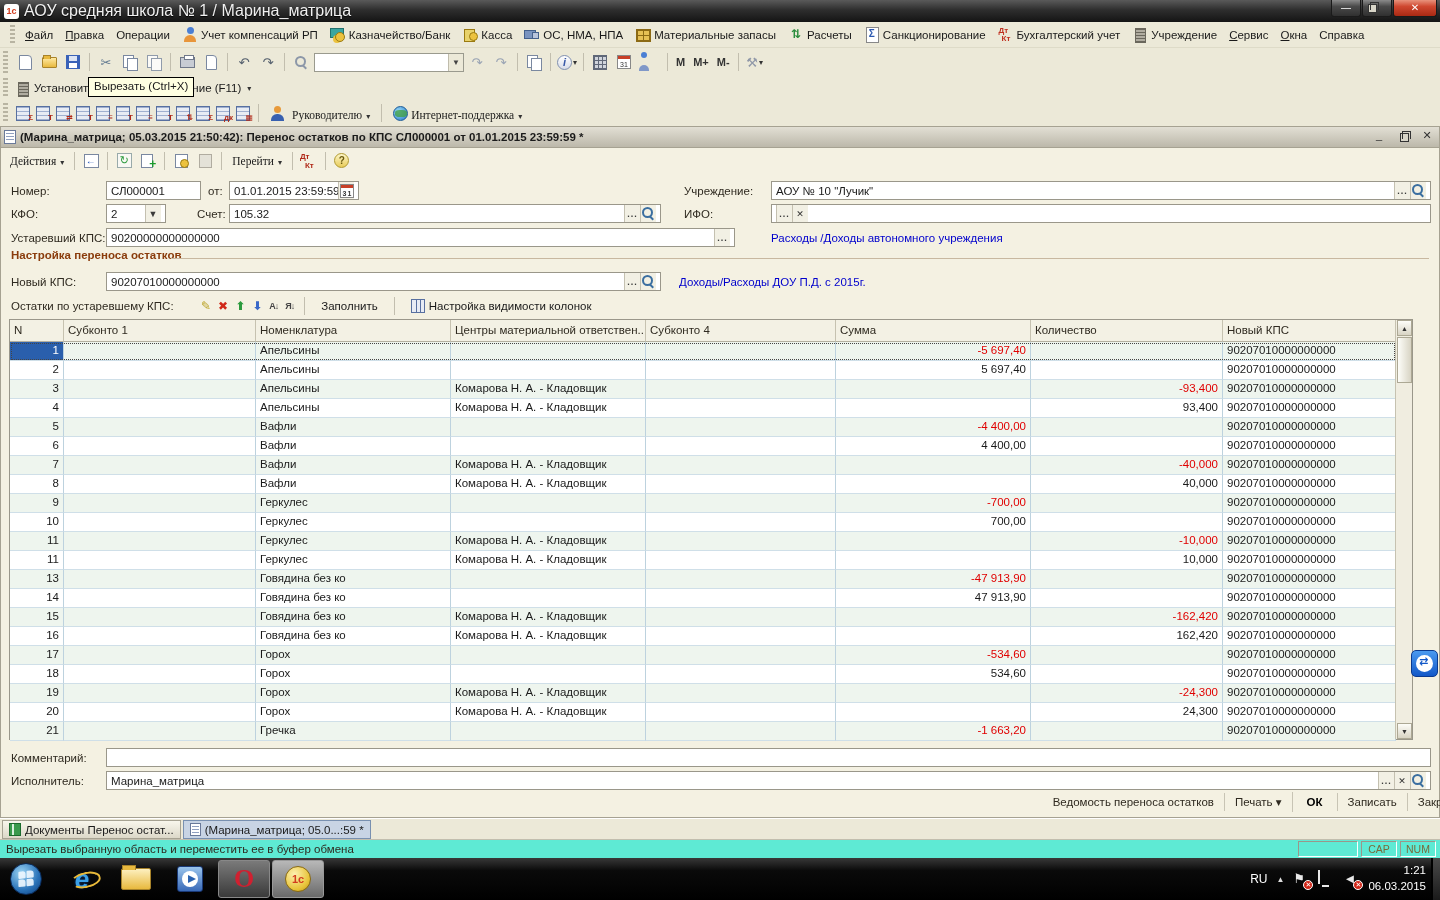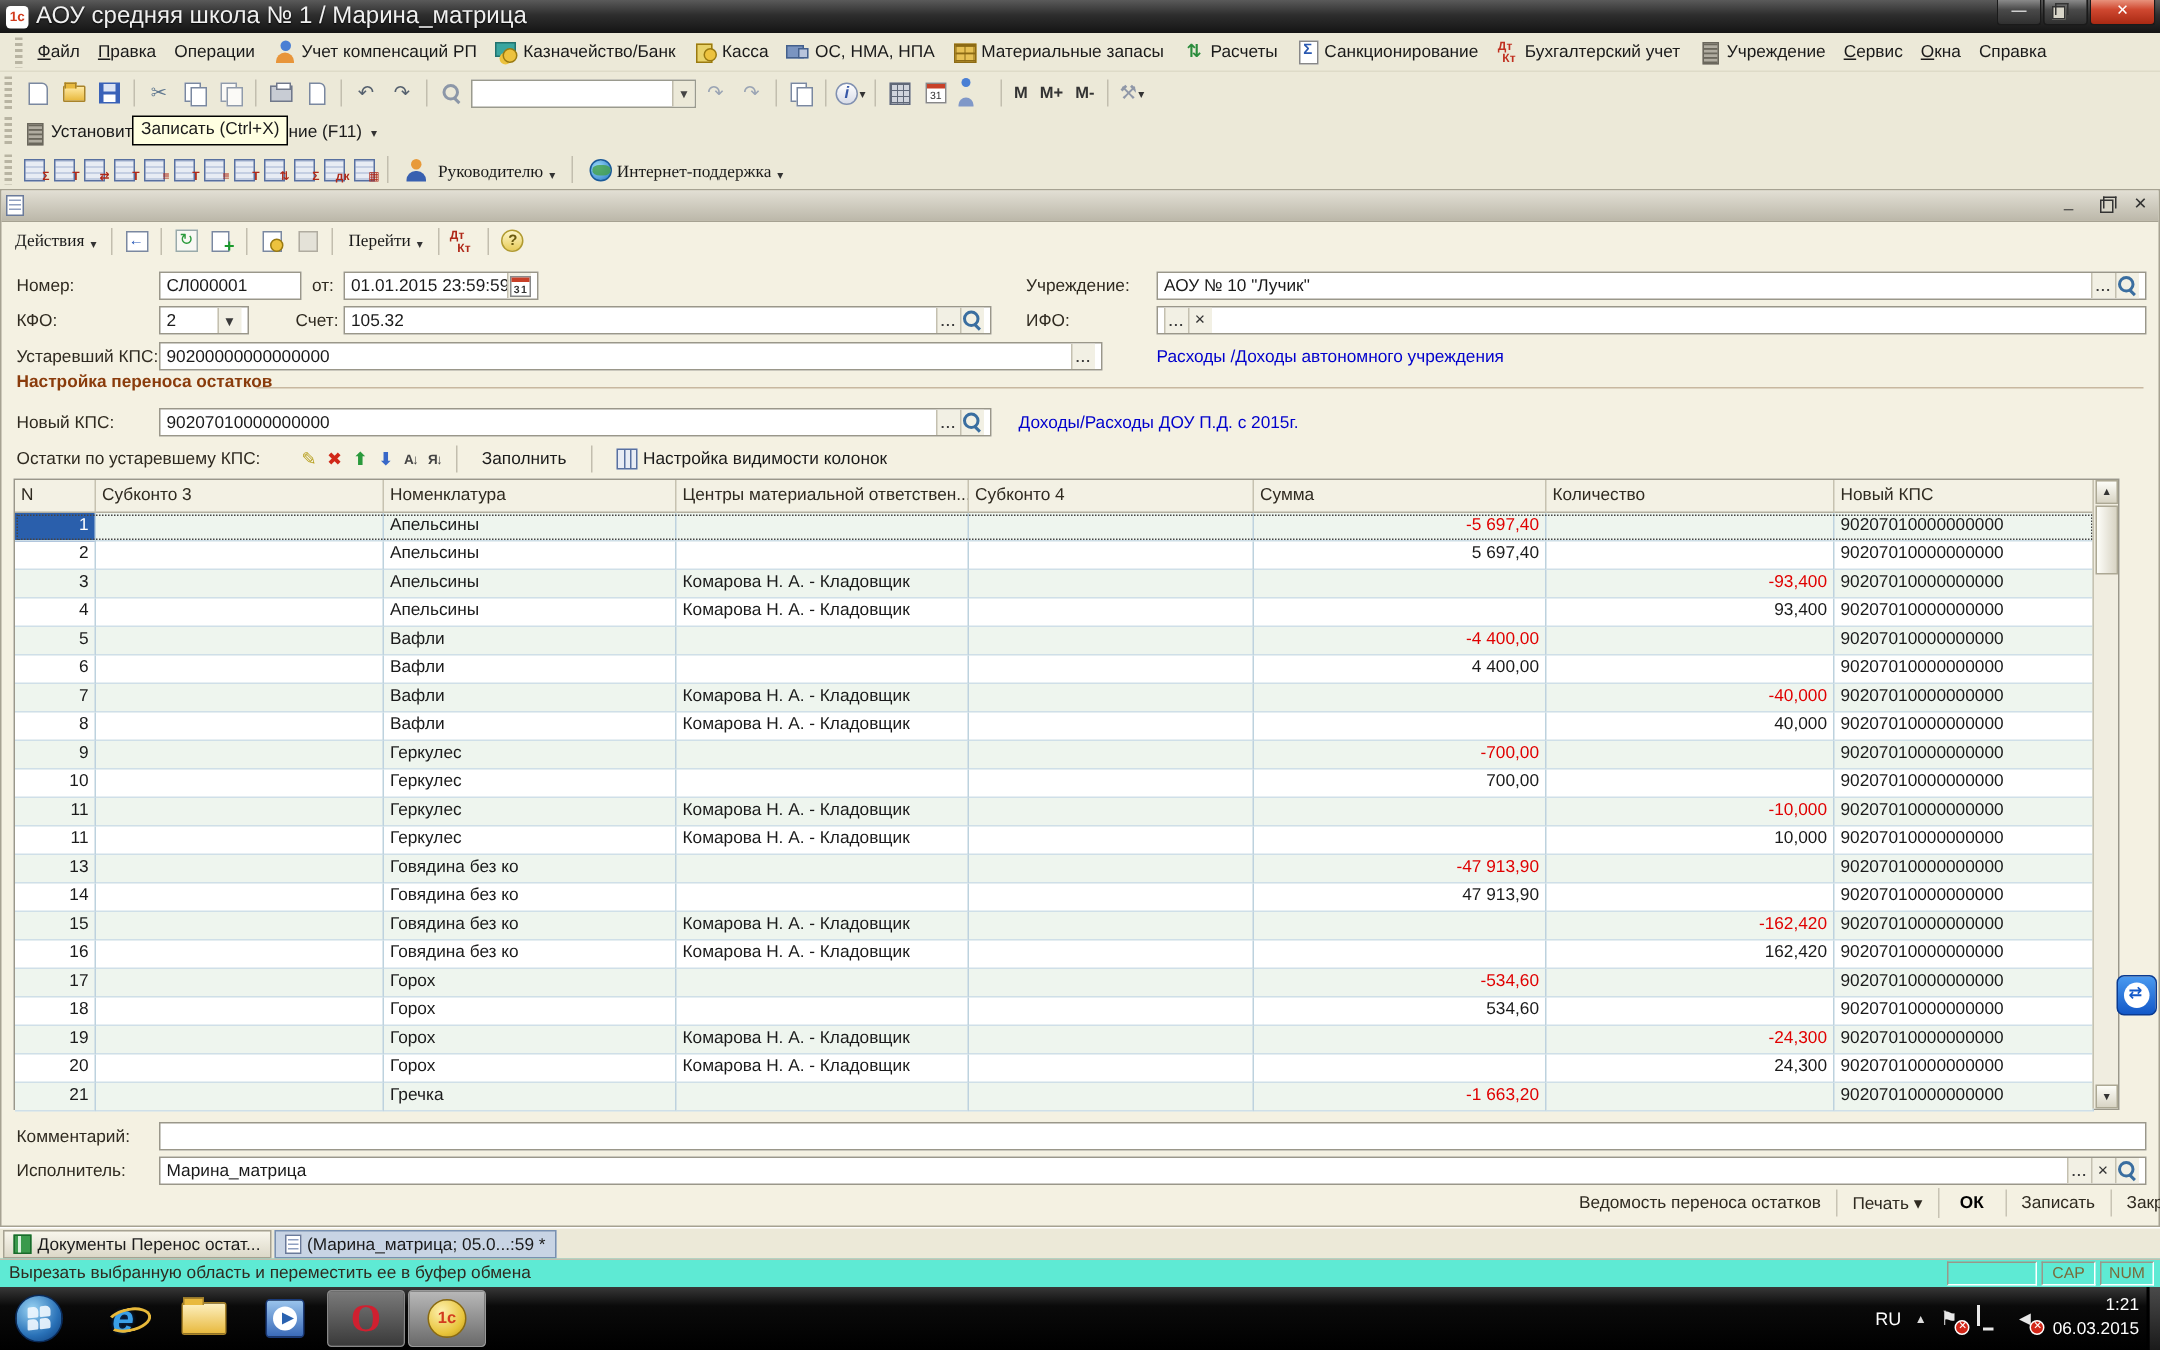--- a/index.html
+++ b/index.html
@@ -369,21 +369,21 @@
 </div>
 
 <div class="toolbar2" style="position:absolute;">
   <span class="grip"></span>
   <span class="tbtn">
       <span class="mi mi-building" style="margin:0"></span>
     </span>
   <span>Установить</span>
   <span style="margin-left:98px">ние (F11)</span>
   <span class="dd" style="margin-left:6px">▾</span>
-  <span class="tooltip">Записать (Ctrl+X)</span>
+  <span class="tooltip">Вырезать (Ctrl+X)</span>
 </div>
 
 <div class="toolbar3">
   <span class="grip"></span>
   <span class="rpt" data-letter="Σ"></span>
   <span class="rpt" data-letter="Т"></span>
   <span class="rpt" data-letter="⇄"></span>
   <span class="rpt" data-letter="Т"></span>
   <span class="rpt" data-letter="≡"></span>
   <span class="rpt" data-letter="Т"></span>
@@ -404,20 +404,21 @@
       <span class="ic-globe"></span>
       <span>Интернет-поддержка</span>
       <span class="dd">▾</span>
     </span>
 </div>
 
 <div class="docwin">
 
   <div class="doc-titlebar">
     <span class="dt-icon"></span>
+    <span class="dt-title">(Марина_матрица; 05.03.2015 21:50:42): Перенос остатков по КПС СЛ000001 от 01.01.2015 23:59:59 *</span>
     <div class="doc-controls">
       <span>_</span>
       <span class="dc-restore"></span>
       <span>✕</span>
     </div>
   </div>
 
   <div class="doc-toolbar">
     <span class="txtbtn">
         <span>Действия</span>
@@ -528,21 +529,21 @@
     <span class="tsep"></span>
     <span class="fill-btn">
         <span class="ic-cols"></span>
         <span>Настройка видимости колонок</span>
       </span>
   </div>
 
   <div class="tbl">
     <div class="tbl-head" style="width:1386px">
         <span class="hc">N</span>
-        <span class="hc">Субконто 3</span>
+        <span class="hc">Субконто 1</span>
         <span class="hc">Номенклатура</span>
         <span class="hc">Центры материальной ответствен...</span>
         <span class="hc">Субконто 4</span>
         <span class="hc">Сумма</span>
         <span class="hc">Количество</span>
         <span class="hc">Новый КПС</span>
       </div>
     <div style="position:absolute;top:22px;left:0;width:1386px">
         <div class="tbl-row odd selected">
           <span class="c num cell-n">1</span>

